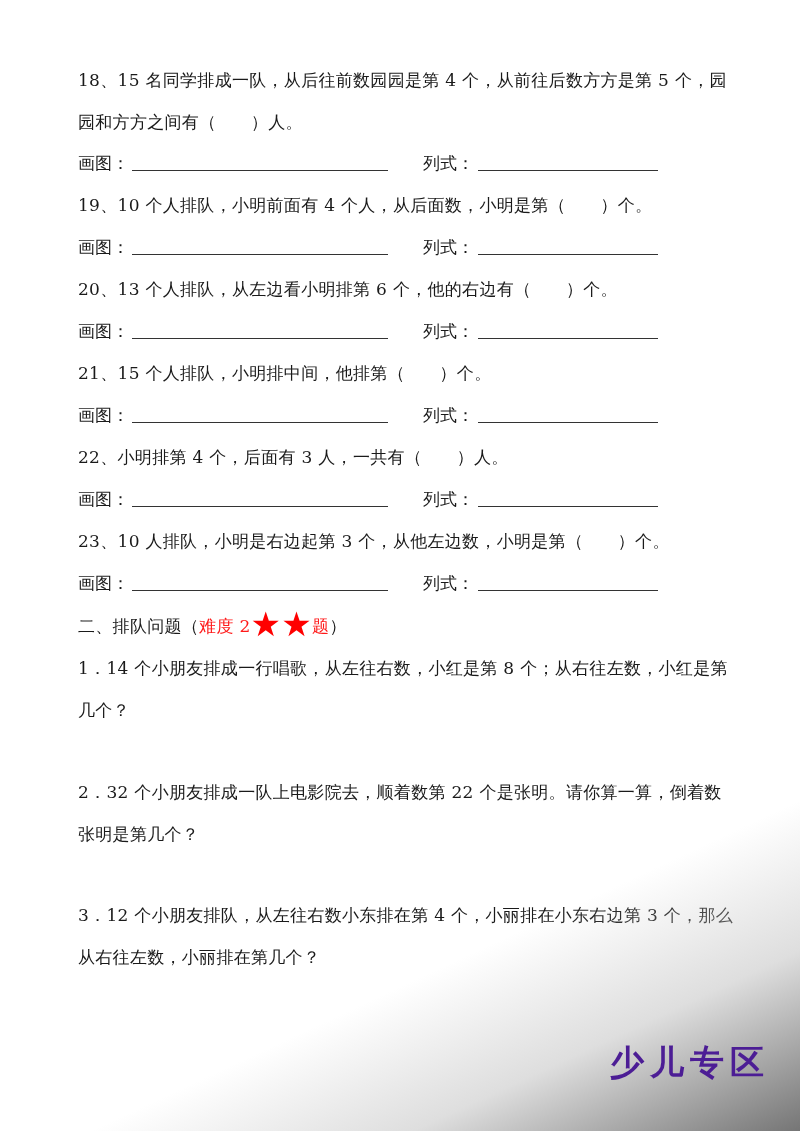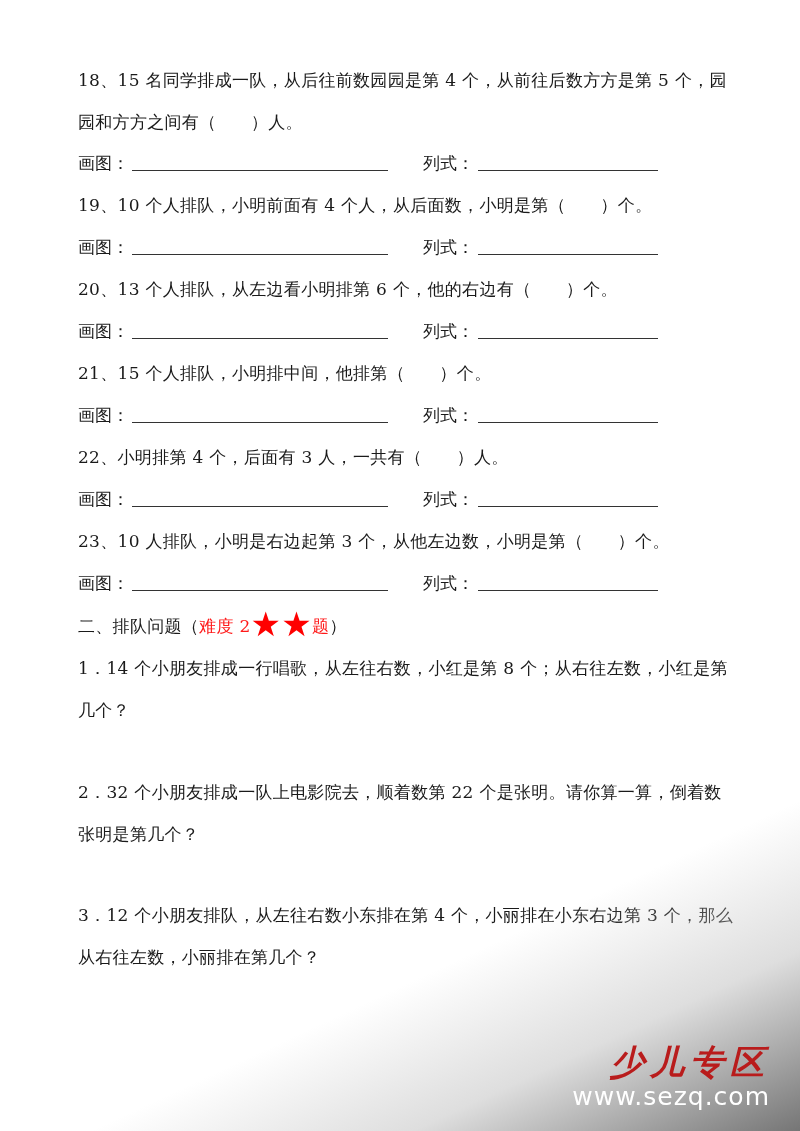--- a/index.html
+++ b/index.html
@@ -31,21 +31,21 @@
     .red { color: #ff1a1a; }
     .star { color: #ff0000; font-size: 34px; line-height: 24px; vertical-align: -4px; font-family: "DejaVu Sans", sans-serif; }
     .watermark-bg {
       position: absolute; left: 0; top: 0; width: 800px; height: 1131px;
       background: linear-gradient(155deg, rgba(255,255,255,0) 78%, rgba(200,200,200,0.6) 88%, rgba(110,110,110,0.95) 100%);
       pointer-events: none;
     }
     .wm-cn {
       position: absolute; right: 30px; top: 1040px;
       font-family: "DejaVu Sans", sans-serif; font-weight: bold;
-      font-size: 34px; color: #b91c1c; letter-spacing: 6px; font-style: italic;
+      font-size: 34px; color: #4c1d95; letter-spacing: 6px;
     }
     .wm-url {
       position: absolute; right: 30px; top: 1082px;
       font-family: "DejaVu Sans", sans-serif;
       font-size: 25px; color: #ffffff; letter-spacing: 1px;
     }
   </style>
 </head>
 <body>
 
@@ -108,14 +108,13 @@
   <div class="line" style="top:698px">几个？</div>
 
   <div class="line" style="top:780px">2．32 个小朋友排成一队上电影院去，顺着数第 22 个是张明。请你算一算，倒着数</div>
   <div class="line" style="top:822px">张明是第几个？</div>
 
   <div class="line" style="top:903px">3．12 个小朋友排队，从左往右数小东排在第 4 个，小丽排在小东右边第 3 个，那么</div>
   <div class="line" style="top:945px">从右往左数，小丽排在第几个？</div>
 
   <div class="watermark-bg"></div>
   <div class="wm-cn">少儿专区</div>
-  <div class="wm-url">www.sezq.com</div>
 </div>
 
 </body></html>

